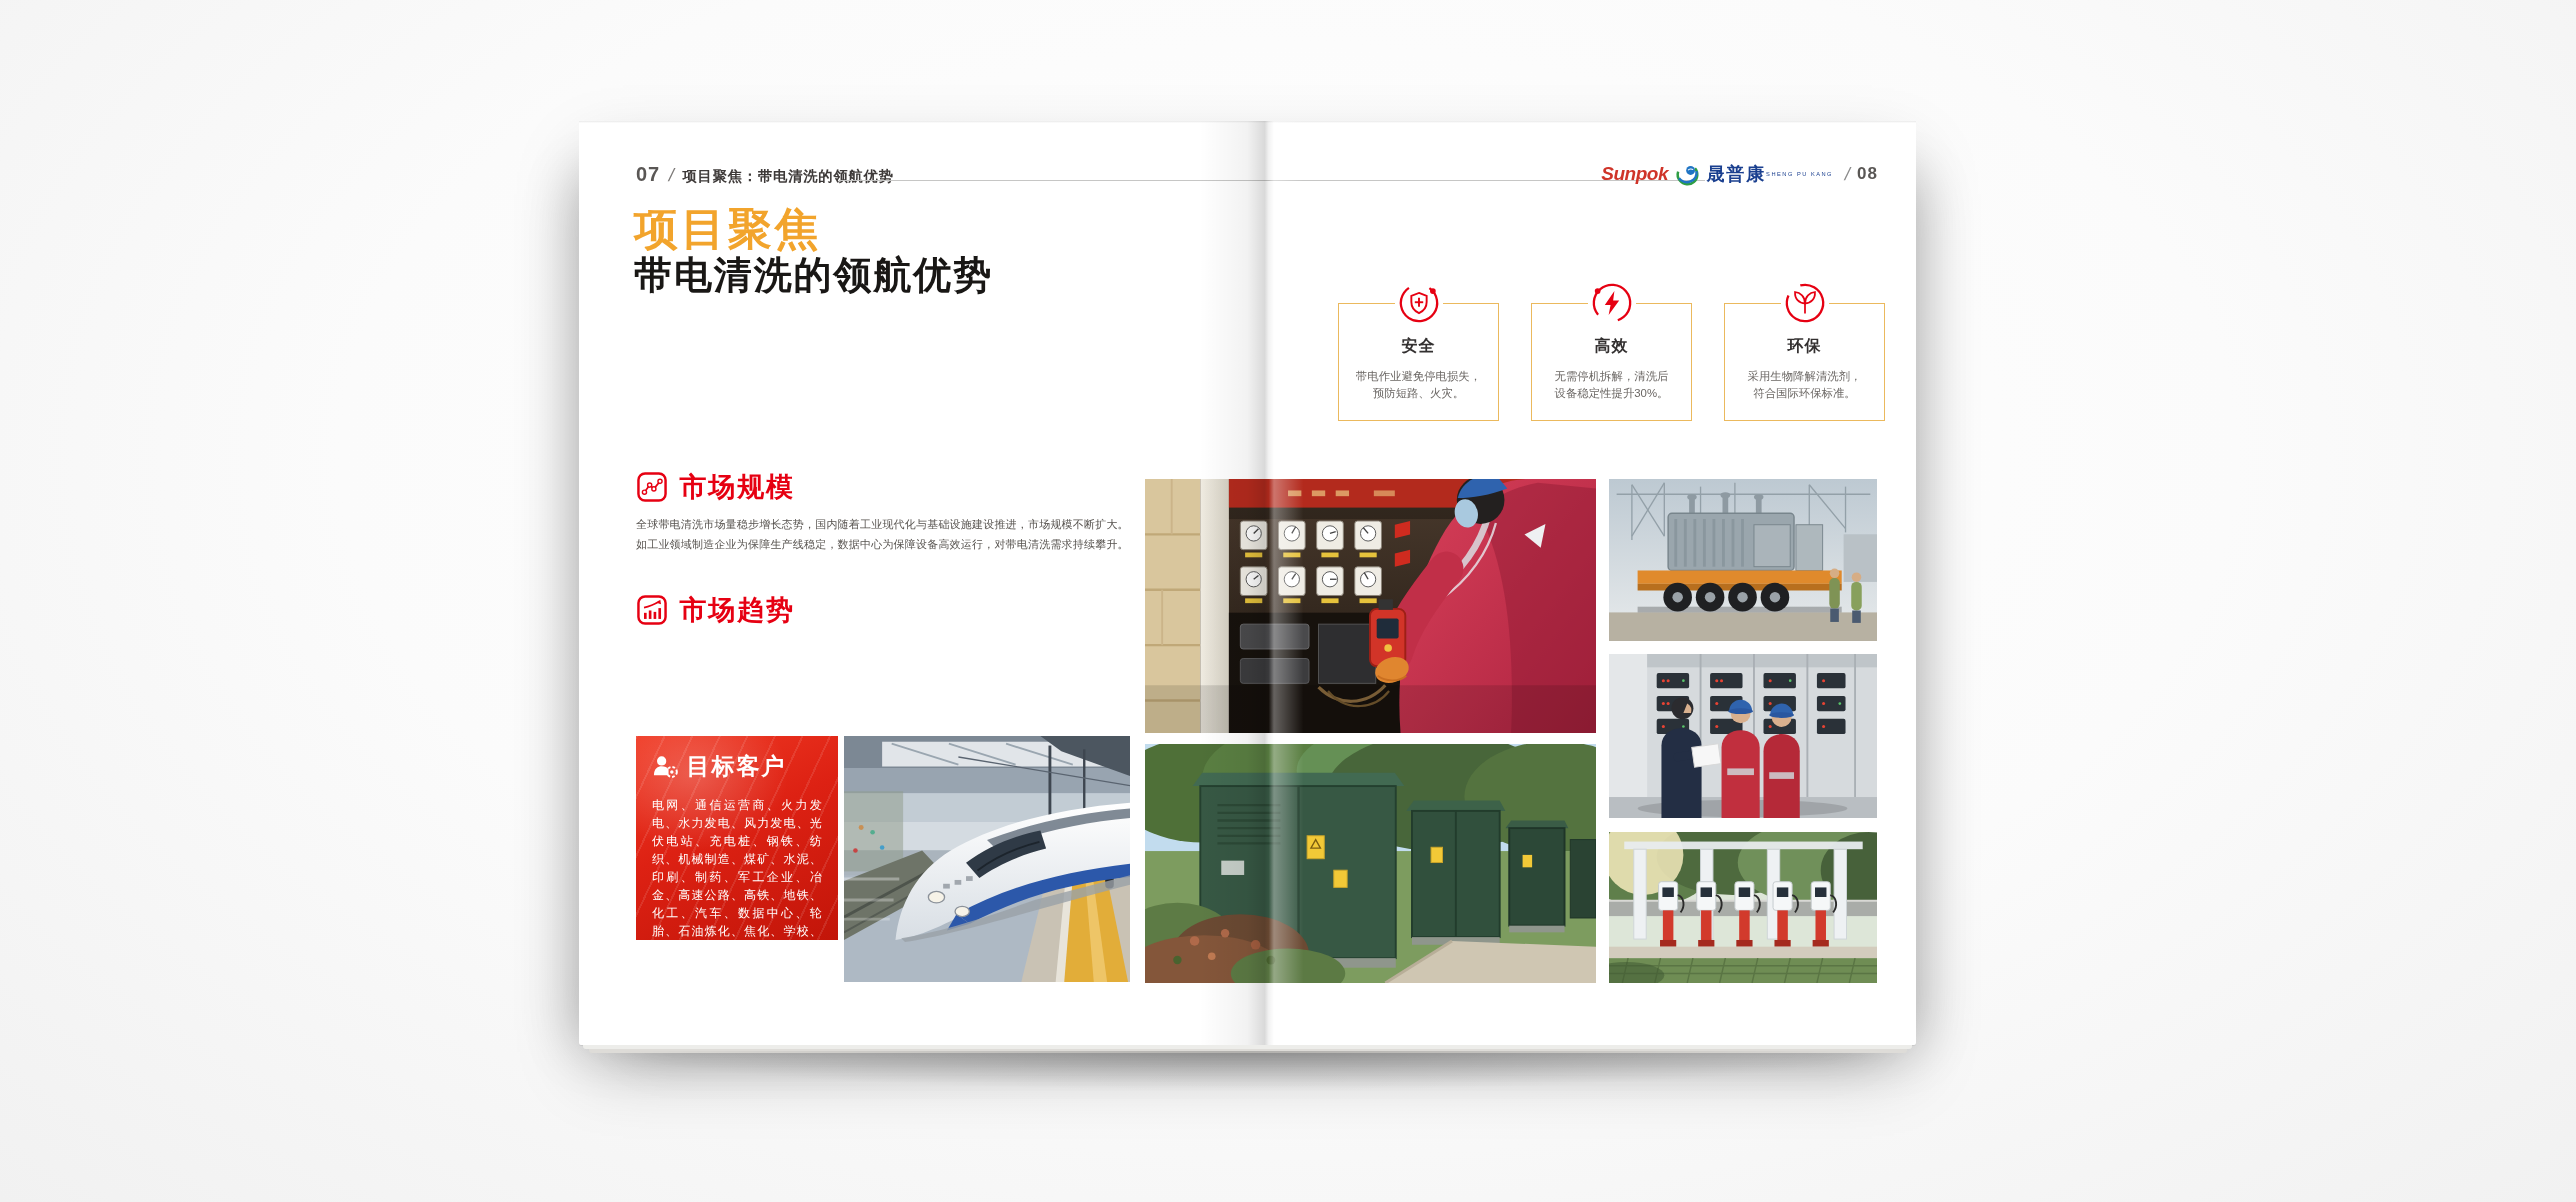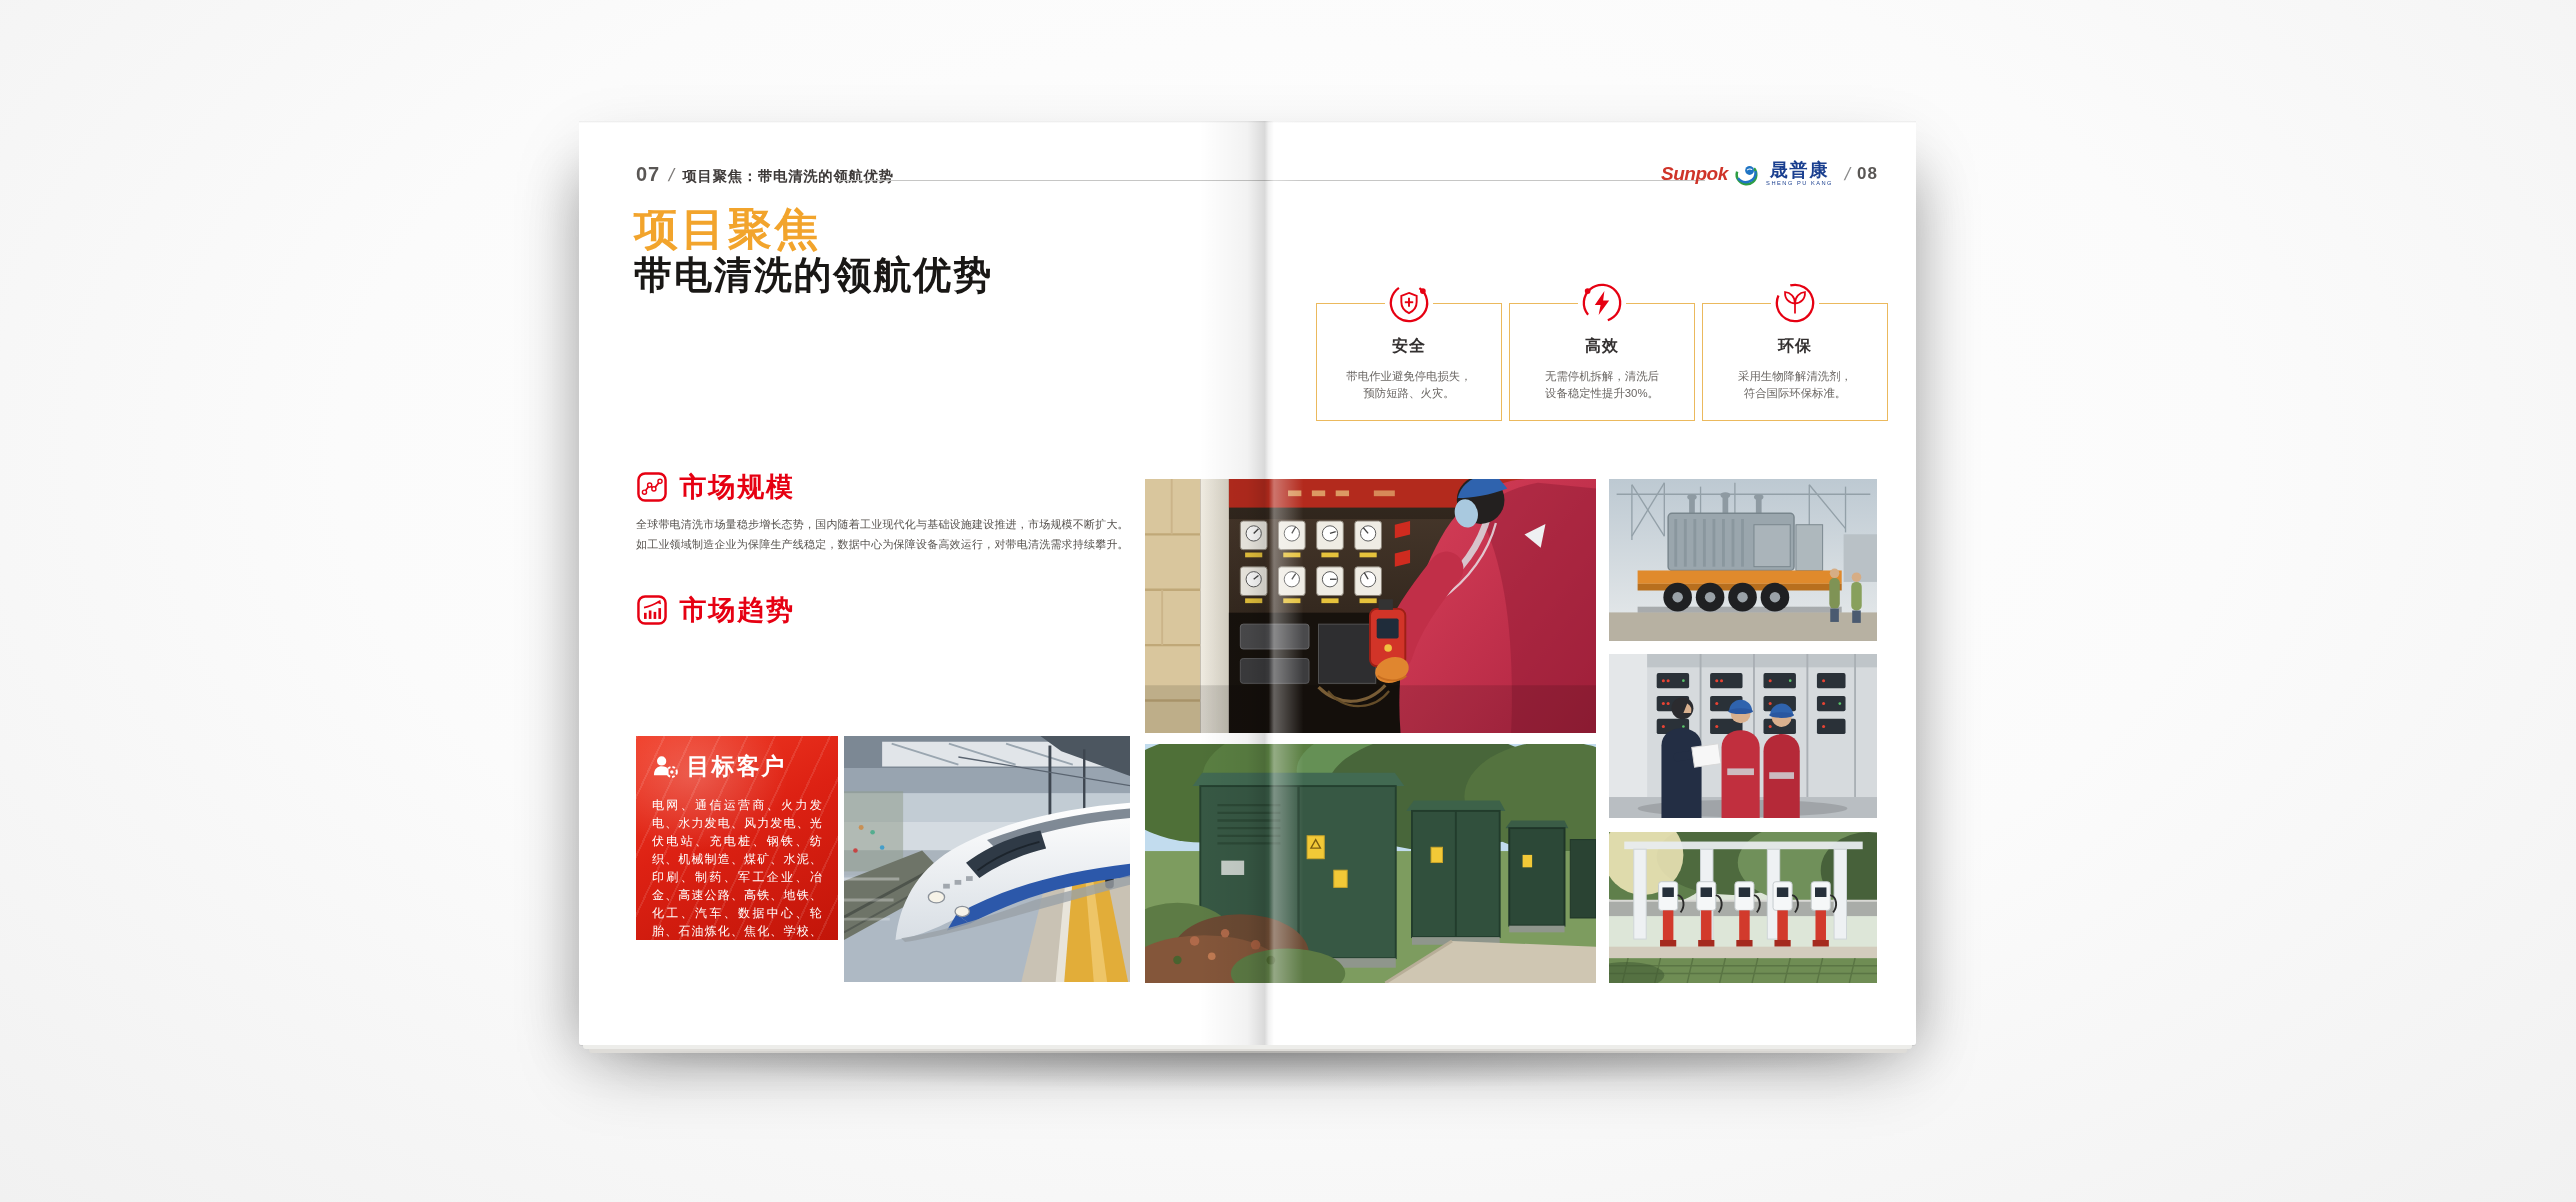--- a/index.html
+++ b/index.html
@@ -26,32 +26,32 @@
   .page-top-edge{position:absolute;left:0;top:0;width:100%;height:1.9px;background:linear-gradient(to bottom,#e9e9e9,rgba(255,255,255,0));}
 
   
   .hdr-left{position:absolute;left:57px;top:42px;display:flex;align-items:baseline;gap:8.6px;}
   .hdr-num{font-size:20px;font-weight:bold;color:#5a5755;letter-spacing:1px;}
   .hdr-slash{font-size:18px;color:#7c7977;font-weight:300;transform:skewX(-12deg);}
   .hdr-title{font-size:14.3px;font-weight:bold;color:#3e3a39;letter-spacing:0.8px;}
   .hdr-line{position:absolute;left:260px;top:59px;width:866px;height:1px;background:#c6c6c5;}
   .hdr-right{position:absolute;right:38px;top:36px;height:34px;display:flex;align-items:center;gap:6.7px;}
   .brand-en{font-size:19px;font-weight:900;font-style:italic;color:#cf3429;letter-spacing:-0.5px;}
-  .brand-cn-wrap{display:flex;flex-direction:column;align-items:center;line-height:1;}
+  .brand-cn-wrap{display:flex;align-items:center;line-height:1;}
   .brand-cn{font-size:18px;font-weight:900;color:#1a3f8f;letter-spacing:1.9px;}
   .brand-sub{font-size:5.7px;color:#1a3f8f;letter-spacing:1.5px;margin-top:1.9px;}
   .hdr-right .hdr-slash2{font-size:18px;color:#8a8a8a;margin-left:5.7px;transform:skewX(-12deg);}
   .hdr-right .hdr-num2{font-size:17px;font-weight:bold;color:#5a5755;letter-spacing:1px;text-align:right;}
 
   
   .hero-main{position:absolute;left:55px;top:84px;font-size:44px;line-height:1.1;font-weight:900;color:#f2a42c;letter-spacing:2.9px;}
   .hero-sub{position:absolute;left:55px;top:133px;font-size:38px;line-height:1.15;font-weight:600;color:#191715;letter-spacing:1.9px;}
 
   
-  .feature-box{position:absolute;top:182px;width:186px;height:118px;border:1.9px solid #ebb95d;box-sizing:border-box;background:#fff;}
+  .feature-box{position:absolute;top:182px;width:161px;height:118px;border:1.9px solid #ebb95d;box-sizing:border-box;background:#fff;margin-left:22px;}
   .fb-1{left:737px;} .fb-2{left:930px;} .fb-3{left:1123px;}
   .feature-icon{position:absolute;left:50%;top:-25px;transform:translateX(-50%);width:48px;height:48px;
     background:#fff;display:flex;align-items:center;justify-content:center;}
   .feature-title{margin-top:32px;text-align:center;font-size:16px;font-weight:bold;color:#333030;letter-spacing:1px;}
   .feature-desc{margin-top:10.5px;text-align:center;font-size:11.4px;line-height:17px;color:#6b6764;white-space:pre-line;}
 
   
   .section-head{position:absolute;display:flex;align-items:center;gap:11.4px;}
   .sh-1{left:57px;top:348px;} .sh-2{left:57px;top:471px;}
   .section-title{font-size:27px;font-weight:bold;color:#e60012;letter-spacing:1.9px;}

